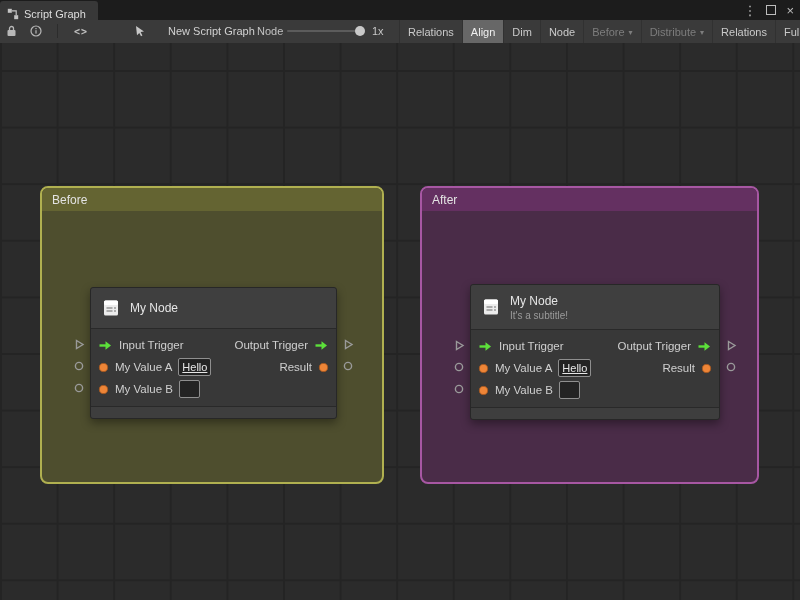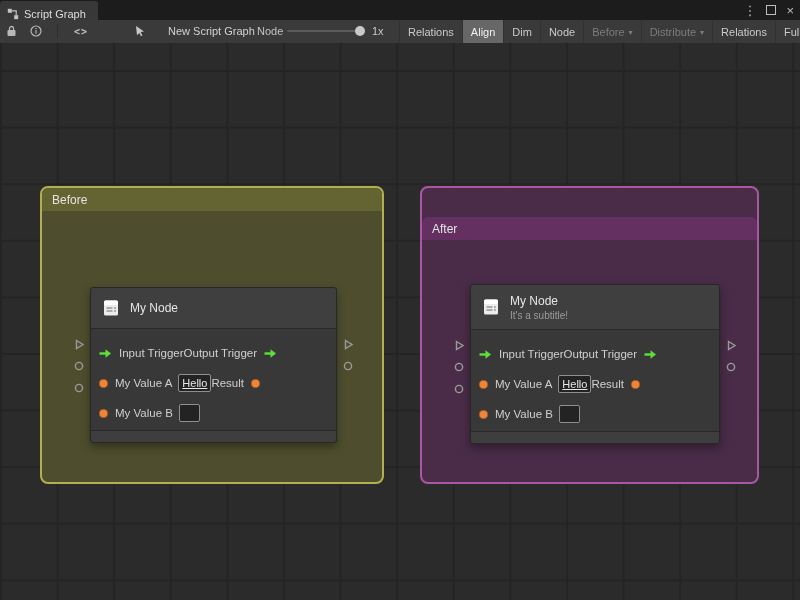--- a/index.html
+++ b/index.html
@@ -41,35 +41,35 @@
                      linear-gradient(to bottom,#242424 2px,transparent 2px);
     background-size:56.6px 56.6px;background-position:0 27px;padding-left:28px;}
 
   
   .group{position:absolute;height:294px;border-radius:8px;border:2px solid;}
   .group.before{left:40px;top:143px;width:340px;border-color:#b0b050;background:#4e4e2e;}
   .group.after{left:420px;top:143px;width:335px;border-color:#a757a3;background:#4a2c48;}
   .group-head{height:23px;display:flex;align-items:center;padding:0 10px;font-size:12px;color:#e3e3e3;
               border-radius:6px 6px 0 0;}
   .before>.group-head{background:#646432;}
-  .after>.group-head{background:#643061;margin-top:29px;}
+  .after>.group-head{background:#643061;}
 
   
   .node{position:absolute;left:48px;background:#383838;border:1px solid #272727;border-radius:3px;
         box-shadow:0 4px 10px rgba(0,0,0,.38);}
   .node.nb{top:99px;width:245px;}
   .node.na{top:96px;width:248px;}
   .node-header{display:flex;align-items:center;gap:9px;background:#3f3f3f;border-bottom:1px solid #292929;
                padding:0 10px;border-radius:3px 3px 0 0;}
   .nb .node-header{height:40px;}
   .na .node-header{height:44px;}
   .node-title{font-size:12px;color:#e5e5e5;}
   .node-subtitle{font-size:10px;color:#9b9b9b;margin-top:2px;}
   .ports{padding:5px 0 6px;}
-  .port-row{height:22px;display:flex;align-items:center;padding:0 7px;margin-top:8px;}
+  .port-row{height:22px;display:flex;align-items:center;justify-content:space-between;padding:0 7px;}
   .pl,.pr{display:flex;align-items:center;gap:6px;}
   .glyph{display:flex;align-items:center;}
   .plabel{font-size:11.5px;color:#cfcfcf;}
   .field{min-width:13px;height:16px;background:#232323;border:1px solid #8f8f8f;border-radius:2px;
          font-size:11px;color:#e6e6e6;display:flex;align-items:center;padding:0 3px;text-decoration:underline;}
   .node-footer{height:11px;background:#3e3e3e;border-top:1px solid #292929;border-radius:0 0 3px 3px;}
   .ext{position:absolute;width:12px;height:12px;display:flex;align-items:center;justify-content:center;}
   .ext.l{left:-18px;} .ext.r{right:-18px;}
 </style>
 </head>

